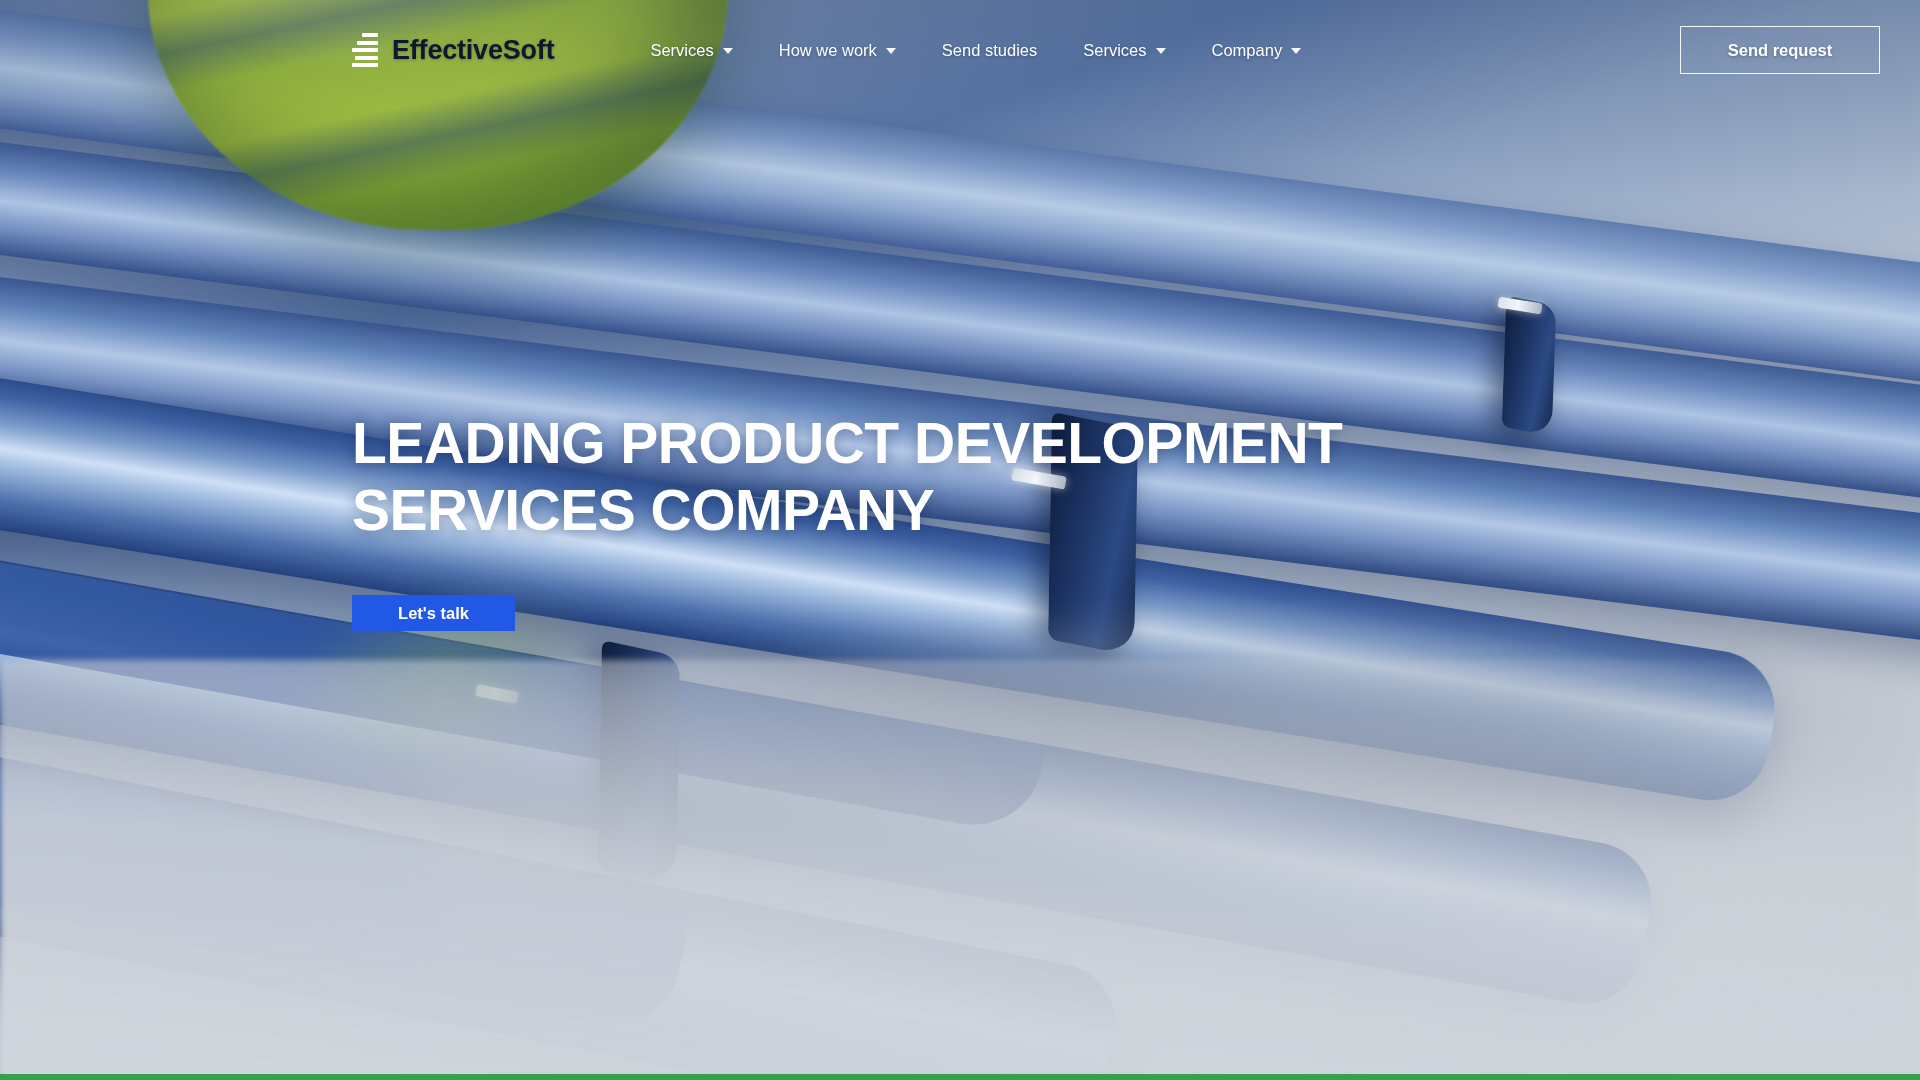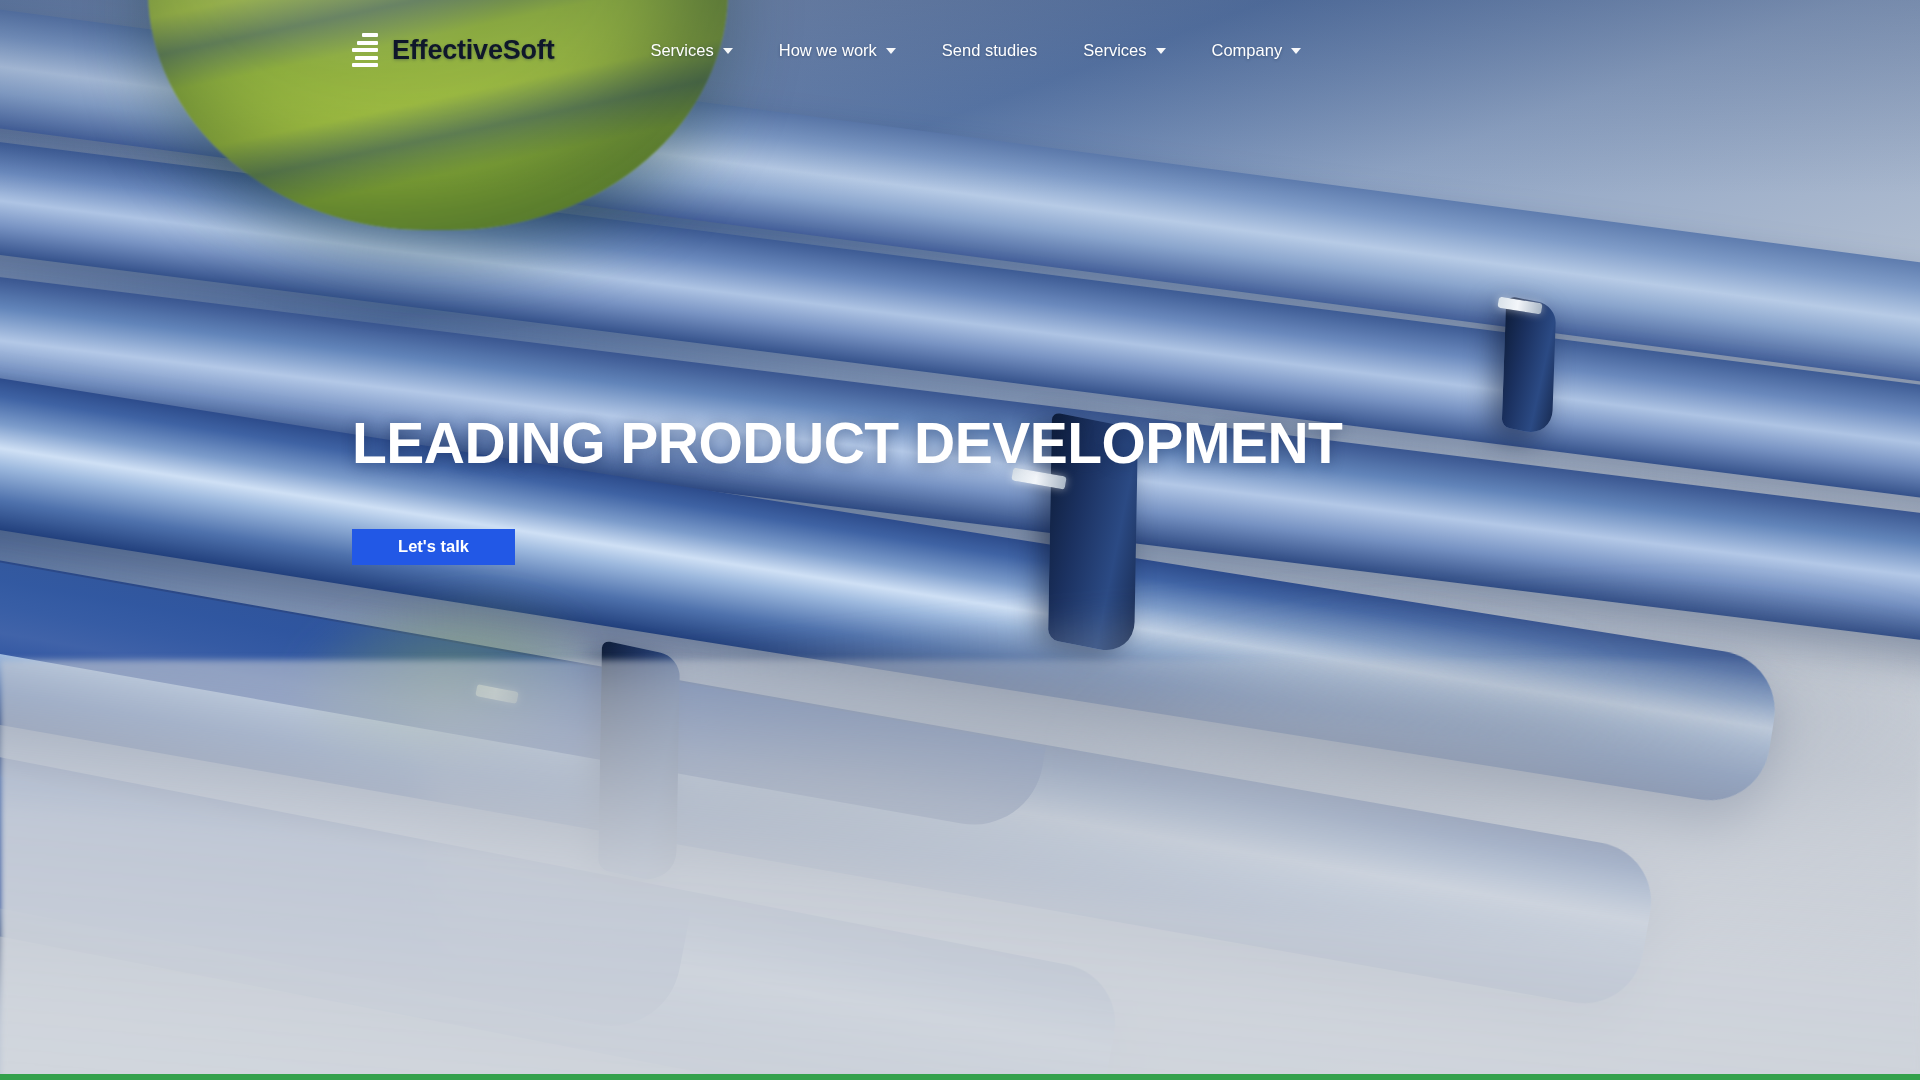--- a/index.html
+++ b/index.html
@@ -366,24 +366,26 @@
         <span class="caret"></span>
       </div>
 
       <div class="nav-item">
         <span>Company</span>
         <span class="caret"></span>
       </div>
 
     </nav>
 
+    <button class="send-btn">Send request</button>
   </header>
 
   <section class="hero">
     <h1>
       <span>LEADING PRODUCT DEVELOPMENT</span><br>
+      <span>SERVICES COMPANY</span>
     </h1>
     <button class="lets-talk">Let's talk</button>
   </section>
 
   <div class="bottom-accent"></div>
 
 </div>
 
 </body></html>

